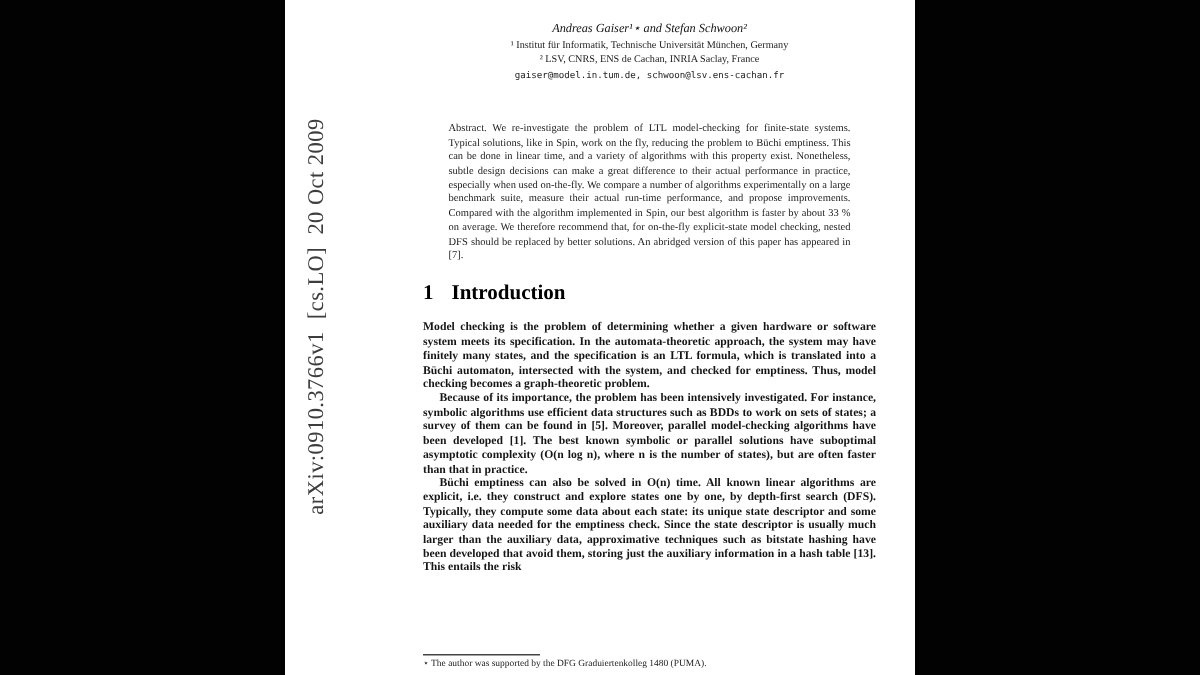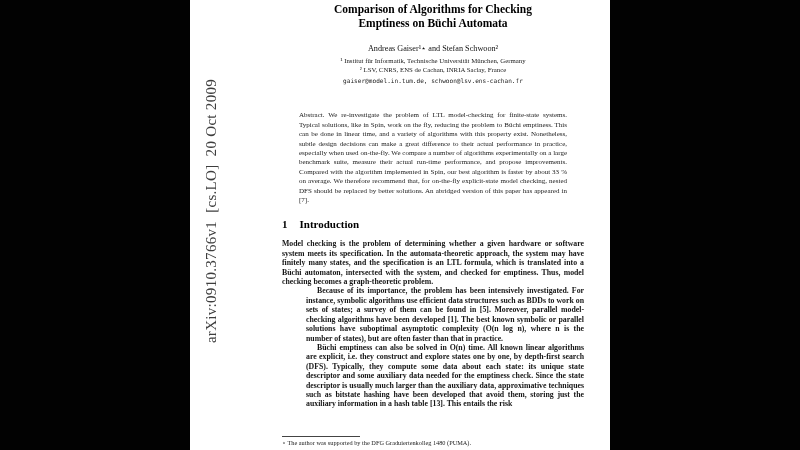--- a/index.html
+++ b/index.html
@@ -43,20 +43,21 @@
     font-size: 11.5px;
     line-height: 14px;
     color: #000;
   }
   .title-line { display: block; }
   .authors {
     margin-top: 13px;
     text-align: center;
     font-size: 8.2px;
     color: #111;
+    font-style: italic;
   }
   .affils {
     margin-top: 4px;
     text-align: center;
     font-size: 6.8px;
     line-height: 8.8px;
     color: #222;
   }
   .emails {
     margin-top: 2px;
@@ -66,35 +67,35 @@
   .abstract {
     margin: 26px 17px 0 17px;
     font-size: 7px;
     line-height: 9.4px;
     text-align: justify;
     color: #1a1a1a;
   }
   .abs-label { font-weight: normal; }
   .section-heading {
     margin-top: 13px;
-    font-size: 11px;
+    font-size: 14px;
     font-weight: bold;
     color: #000;
   }
   .sec-num { margin-right: 12px; }
   .body-para {
     margin: 0;
     font-size: 7.8px;
     line-height: 9.4px;
     text-align: justify;
     color: #151515;
     font-weight: bold;
   }
   .body-para.first { margin-top: 9px; }
-  .body-para.indent { text-indent: 11px; margin-left: 24px; }
+  .body-para.indent { text-indent: 11px; }
   .footnote {
     position: absolute;
     left: 92px; bottom: 0;
     width: 302px;
     background: #ffffff;
     font-size: 6.3px;
     line-height: 7.6px;
     color: #222;
     padding: 1px 0 3px 0;
   }
@@ -107,24 +108,20 @@
 </head>
 <body>
 
 <div class="canvas">
   <div class="page">
 
     <div class="arxiv-stamp">arXiv:0910.3766v1  [cs.LO]  20 Oct 2009</div>
 
     <div class="content">
 
-      <div class="title">
-        <span class="title-line">Comparison of Algorithms for Checking</span>
-        <span class="title-line">Emptiness on Büchi Automata</span>
-      </div>
 
       <div class="authors">Andreas Gaiser¹⋆ and Stefan Schwoon²</div>
 
       <div class="affils">
         <div>¹ Institut für Informatik, Technische Universität München, Germany</div>
         <div>² LSV, CNRS, ENS de Cachan, INRIA Saclay, France</div>
         <div class="emails">gaiser@model.in.tum.de, schwoon@lsv.ens-cachan.fr</div>
       </div>
 
       <div class="abstract">

